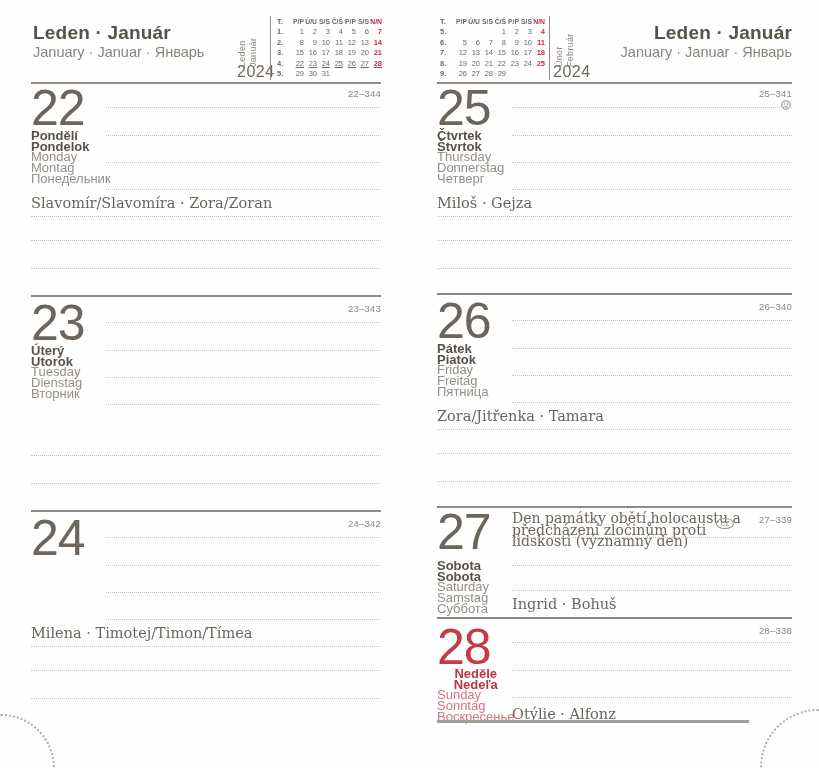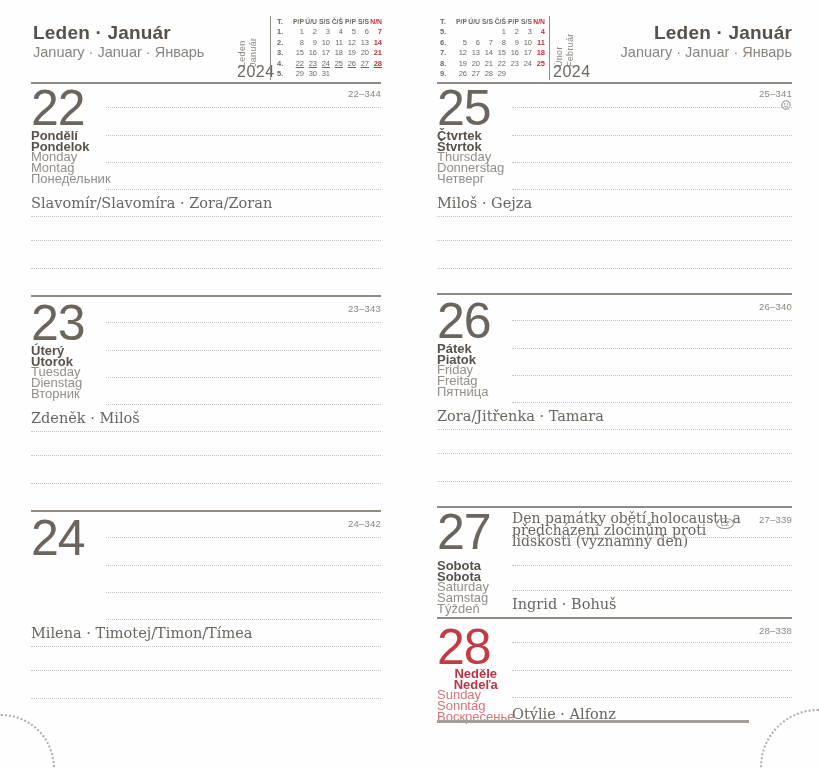--- a/index.html
+++ b/index.html
@@ -198,21 +198,20 @@
       <span class="b">Úterý</span>
       <span class="b">Utorok</span>
       <span class="r">Tuesday</span>
       <span class="r">Dienstag</span>
       <span class="r">Вторник</span>
     </div>
     <div class="wline" style="top:25px;"></div>
     <div class="wline" style="top:53px;"></div>
     <div class="wline" style="top:80px;"></div>
     <div class="wline" style="top:107px;"></div>
-    <div class="nday">Zdeněk · Miloš</div>
     <div class="fline" style="top:158px;"></div>
     <div class="fline" style="top:186px;"></div>
   </section>
 
   <section class="day bt" style="top:496px;height:210px;">
     <div class="doy">24–342</div>
     <div class="dnum">24</div>
     <div class="wline" style="top:25px;"></div>
     <div class="wline" style="top:53px;"></div>
     <div class="wline" style="top:80px;"></div>
@@ -350,21 +349,21 @@
   <section class="day bt" style="top:492px;height:111px;">
     <div class="doy">27–339</div>
     <div class="note">Den památky obětí holocaustu a předcházení zločinům proti lidskosti (významný den)</div>
     <div class="cz-badge">CZ</div>
     <div class="dnum" style="top:4px;">27</div>
     <div class="names" style="top:53px;">
       <span class="b">Sobota</span>
       <span class="b">Sobota</span>
       <span class="r">Saturday</span>
       <span class="r">Samstag</span>
-      <span class="r">Týždeň</span>
+      <span class="r">Суббота</span>
     </div>
     <div class="wline" style="top:29px;"></div>
     <div class="wline" style="top:57px;"></div>
     <div class="wline" style="top:82px;"></div>
     <div class="nday inset">Ingrid · Bohuš</div>
   </section>
 
   <section class="day bt sun" style="top:603px;height:103px;">
     <div class="doy">28–338</div>
     <div class="dnum" style="top:8px;">28</div>

